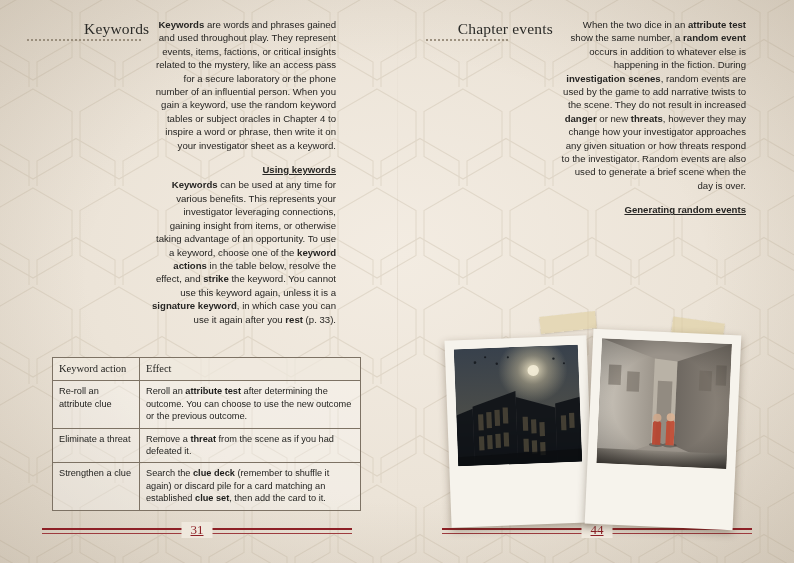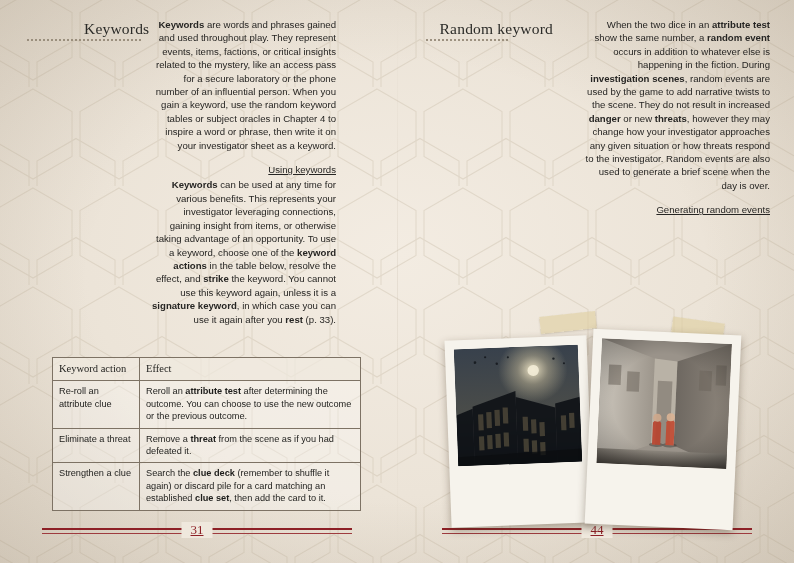--- a/index.html
+++ b/index.html
@@ -73,21 +73,21 @@
     position: absolute;
     font-size: 9.6px;
     line-height: 13.4px;
     color: #262523;
     text-align: right;
   }
   .col p { margin: 0 0 11px 0; }
   .col p:last-child { margin-bottom: 0; }
   b { font-weight: bold; }
   .sub {
-    font-weight: normal;
+    font-weight: bold;
     text-decoration: underline;
     display: block;
     margin: 0 0 2px 0;
     font-size: 9.6px;
   }
 
   
   .tbl {
     position: absolute;
     border: 1px solid #7d7264;
@@ -239,23 +239,23 @@
     <div class="foot" style="left:42px; top:528px;">
       <div class="ln a"></div>
       <div class="ln b"></div>
       <div class="pno">31</div>
     </div>
   </div>
 
   <div class="page right">
 
     <div class="dotrule" style="left:28px; top:39px; width:84px;"></div>
-    <div class="sec-head" style="left:28px; top:20px; width:128px; text-align:right;">Random keyword</div>
-
-    <div class="col" style="left:163px; top:18px; width:186px;margin-left:24px;">
+    <div class="sec-head" style="left:28px; top:20px; width:128px; text-align:right;">Chapter events</div>
+
+    <div class="col" style="left:163px; top:18px; width:186px;">
       <p>When the two dice in an <b>attribute test</b> show the same number, a <b>random event</b> occurs in addition to whatever else is happening in the fiction. During <b>investigation scenes</b>, random events are used by the game to add narrative twists to the scene. They do not result in increased <b>danger</b> or new <b>threats</b>, however they may change how your investigator approaches any given situation or how threats respond to the investigator. Random events are also used to generate a brief scene when the day is over.</p>
       <p>
         <span class="sub">Generating random events</span>
       </p>
     </div>
 
     <div class="foot" style="left:45px; top:528px;">
       <div class="ln a"></div>
       <div class="ln b"></div>
       <div class="pno">44</div>

